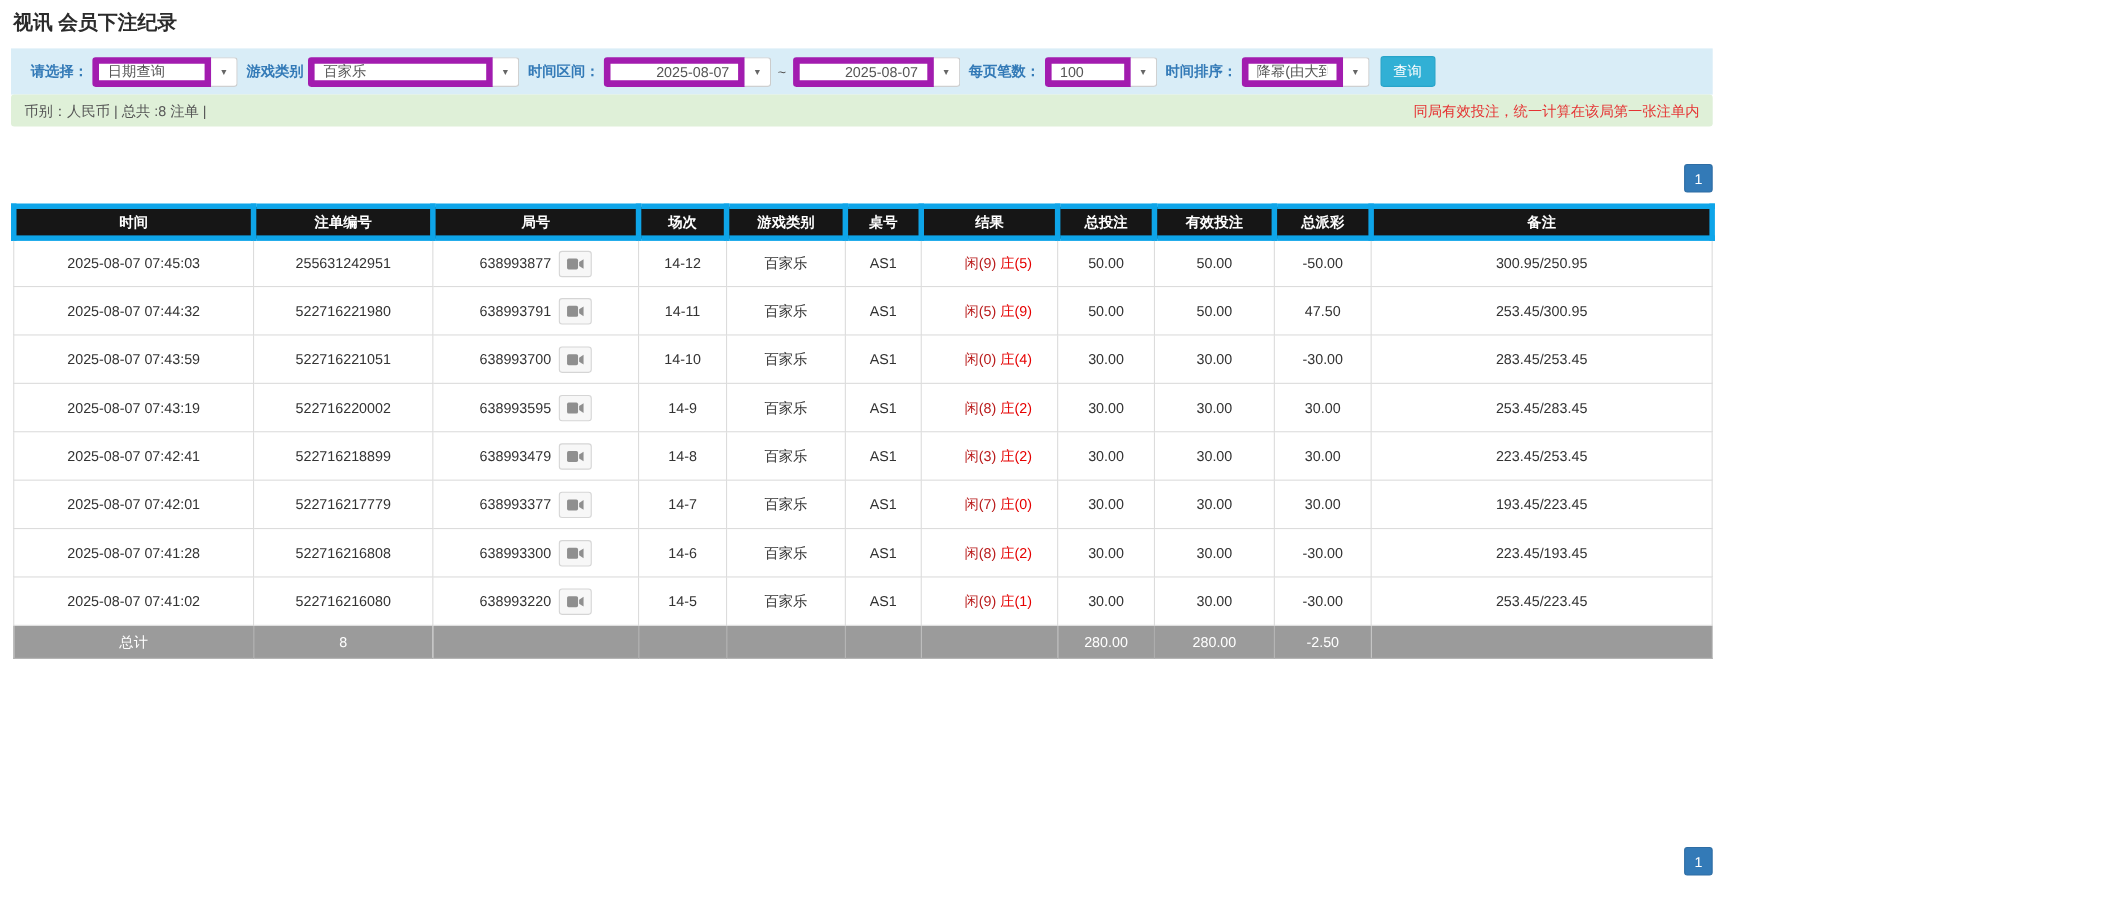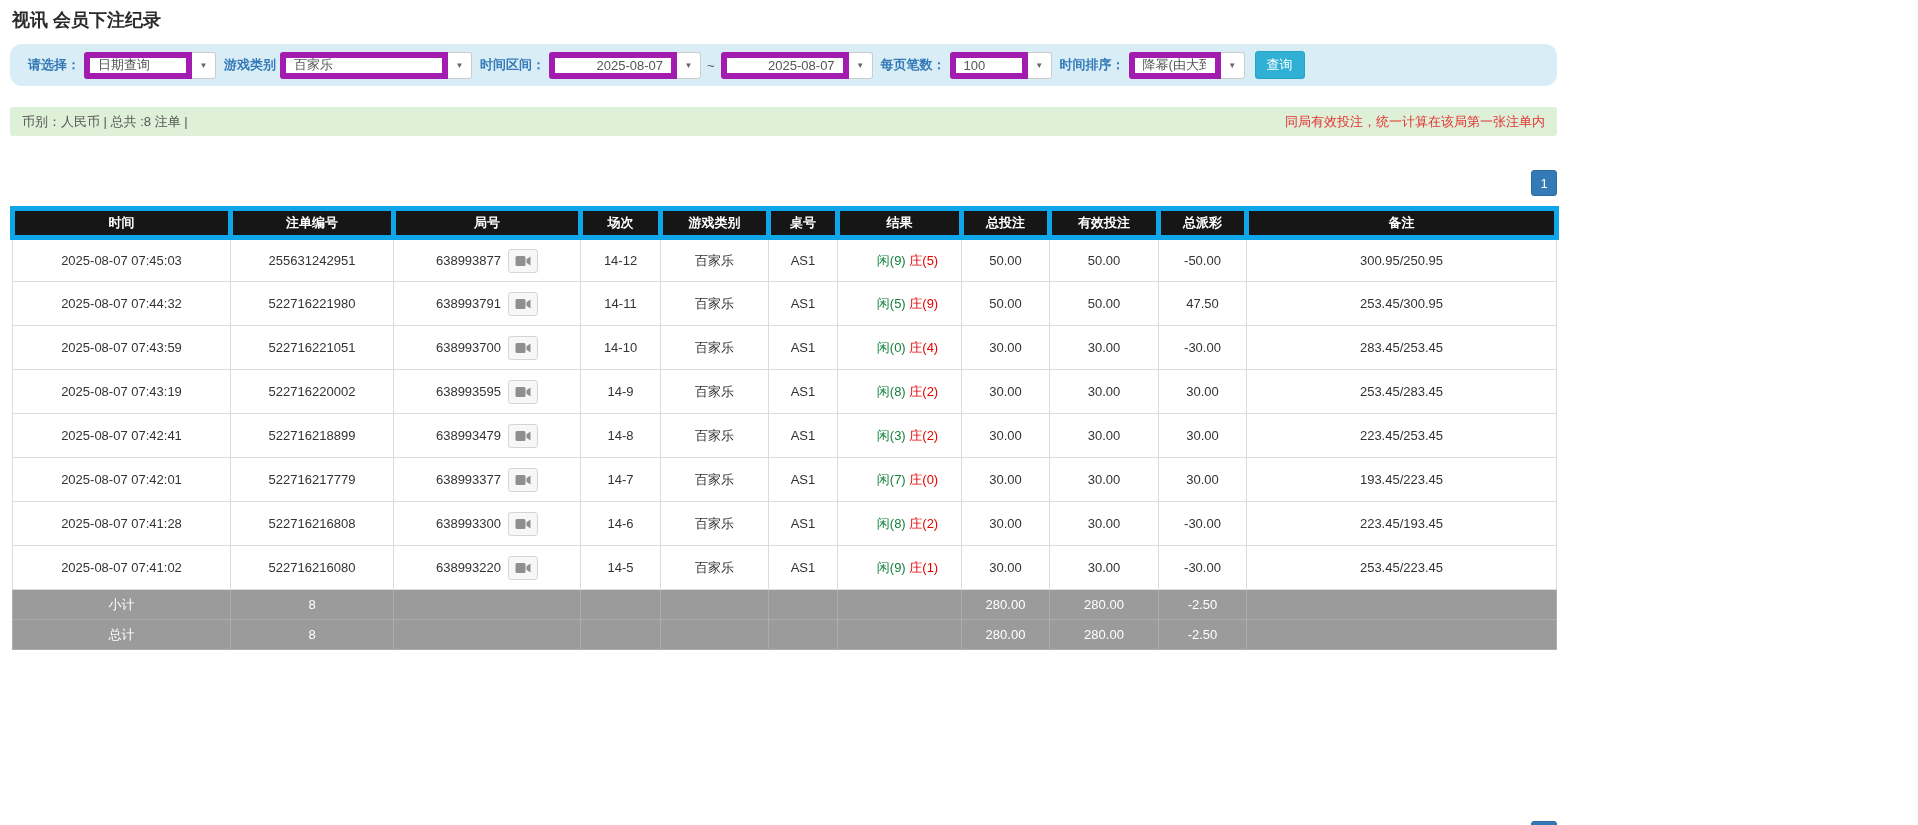--- a/index.html
+++ b/index.html
@@ -3,60 +3,60 @@
 <meta charset="utf-8">
 <style>
   * { box-sizing: border-box; margin: 0; padding: 0; }
   html,body { width: 1918px; height: 825px; overflow: hidden; background: #fff;
     font-family: "Liberation Sans", "DejaVu Sans", sans-serif; font-size: 13px; color: #333; }
   .wrap { width: 1547px; margin: 0 0 0 10px; padding-top: 6px; }
 
   .page-title { font-size: 18px; font-weight: bold; color: #2b2b2b; padding: 2px 2px 12px 2px; }
 
   
-  .filter-bar { background: #d9edf7; border-radius: 12px; height: 42px;
+  .filter-bar { background: #d9edf7; border-radius: 0; height: 42px;
     display: flex; align-items: center; padding: 0 10px; }
   .flabel { color: #337ab7; font-weight: bold; font-size: 13px; margin: 0 4px 0 8px; white-space: nowrap; }
   .combo { display: flex; align-items: stretch; }
   .combo-input { height: 27px; background: #fff; border: 6px solid #a21caf; border-radius: 3px 0 0 3px;
     padding: 0 8px; font-size: 13px; color: #555; font-family: inherit; outline: none; }
   .combo-btn { width: 24px; height: 27px; background: #fff; border: 1px solid #ccc; border-left: none;
     border-radius: 0 3px 3px 0; display: flex; align-items: center; justify-content: center;
     color: #666; font-size: 8px; cursor: pointer; }
   .w-select { width: 108px; }
   .w-game { width: 168px; }
   .w-date { width: 128px; text-align: right; }
   .w-size { width: 78px; }
   .w-sort { width: 92px; }
   .tilde { margin: 0 6px; color: #555; }
   .btn-query { background: #31b0d5; color: #fff; border: 1px solid #28a4c9; border-radius: 3px;
     height: 28px; padding: 0 11px; font-size: 13px; margin-left: 10px; cursor: pointer; font-family: inherit; }
 
   
-  .info-bar { margin-top: 21px; background: #dff0d8; border-radius: 3px; height: 29px;
+  .info-bar { margin-top: 0; background: #dff0d8; border-radius: 3px; height: 29px;
     display: flex; align-items: center; justify-content: space-between; padding: 0 12px; }
   .info-left { color: #555; }
   .info-right { color: #e53333; }
 
   
   .pager-top { display: flex; justify-content: flex-end; margin-top: 34px; margin-bottom: 10px; }
   .pager-bottom { display: flex; justify-content: flex-end; margin-top: 171px; }
   .page-btn { min-width: 26px; height: 26px; background: #337ab7; border: 1px solid #2e6da4; color: #fff;
     border-radius: 3px; display: flex; align-items: center; justify-content: center; font-size: 13px; cursor: pointer; }
 
   
   table.data { width: 1544px; border-collapse: collapse; table-layout: fixed; }
   table.data th { background: #161616; color: #fff; font-weight: bold; font-size: 13px; height: 29px;
     border: 5px solid #0ea5e9; text-align: center; }
   table.data td { border: 1px solid #dcdcdc; height: 44px; text-align: center; font-size: 13px;
     color: #333; background: #fff; overflow: hidden; }
   tr.sumrow td { background: #9b9b9b; color: #fff; height: 30px; border: 1px solid #adadad; }
   .blue { color: #337ab7; }
   .neg { color: #e60000; }
-  .player { color: #15803d; padding-left: 16px; }
+  .player { color: #b91c1c; padding-left: 16px; }
   .banker { color: #e60000; }
   .link { cursor: pointer; }
   .round-wrap { display: inline-flex; align-items: center; justify-content: center; gap: 7px; text-align: center; }
   .icon-btn { width: 30px; height: 24px; background: #f7f7f7; border: 1px solid #d5d5d5; border-radius: 3px;
     display: inline-flex; align-items: center; justify-content: center; cursor: pointer; }
 </style>
 </head>
 <body>
 
 <div class="wrap">
@@ -365,33 +365,20 @@
       <span class="banker">庄(1)</span>
     </td>
     <td class="blue link">30.00</td>
     <td>30.00</td>
     <td class="neg">-30.00</td>
     <td>253.45/223.45</td>
   </tr>
 </tbody>
     <tbody>
       <tr class="sumrow">
-        <td>小计</td>
-        <td>8</td>
-        <td></td>
-          <td></td>
-          <td></td>
-        <td></td>
-          <td></td>
-        <td>280.00</td>
-        <td>280.00</td>
-        <td class="neg">-2.50</td>
-        <td></td>
-      </tr>
-      <tr class="sumrow">
         <td>总计</td>
         <td>8</td>
         <td></td>
           <td></td>
           <td></td>
         <td></td>
           <td></td>
         <td>280.00</td>
         <td>280.00</td>
         <td class="neg">-2.50</td>

